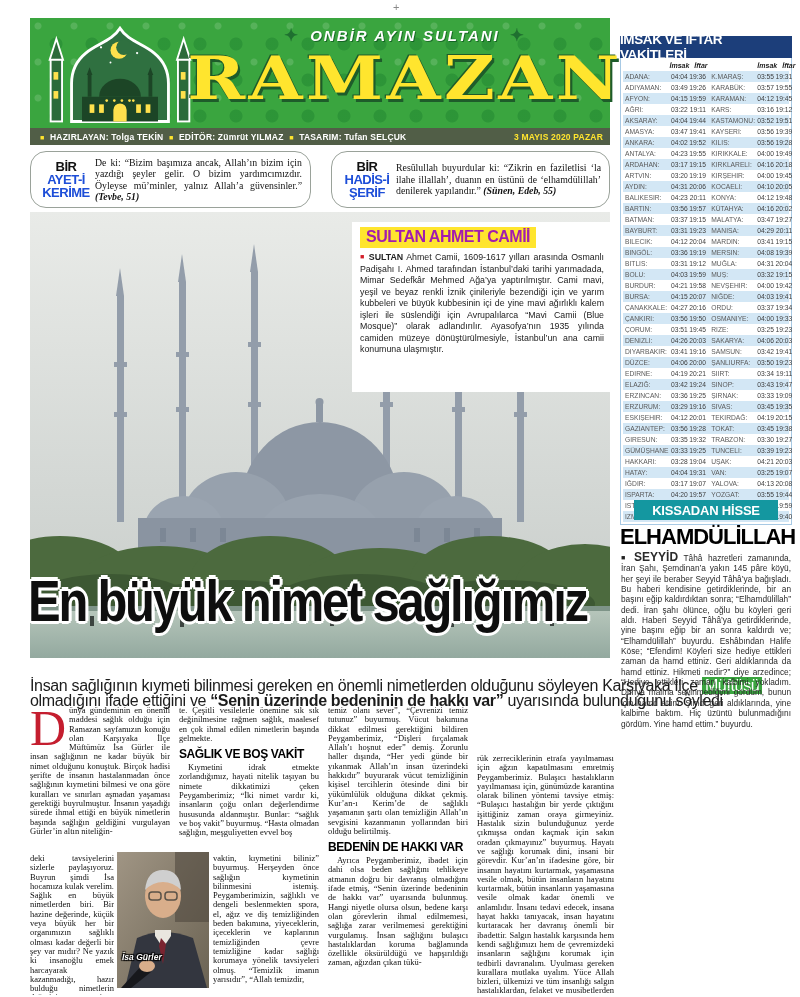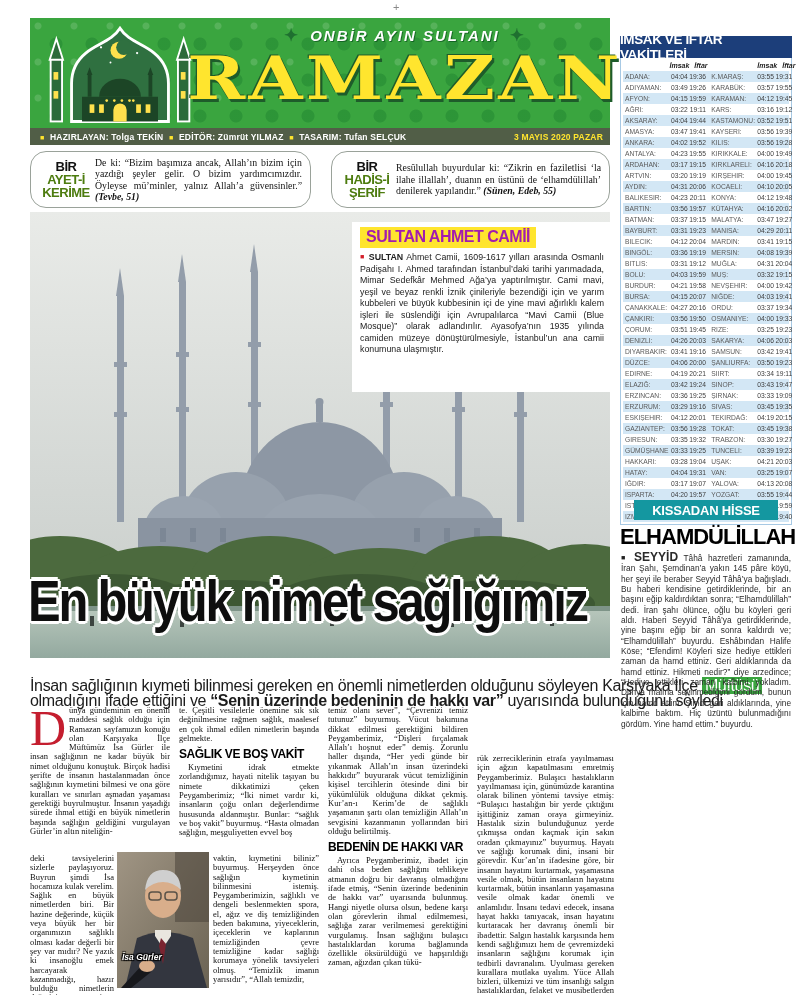--- a/index.html
+++ b/index.html
@@ -35,21 +35,21 @@
   #credits .date { color:#ffe52e; }
 
   
   .quote-box { top:151px; height:57px; background:#fff; border:1.5px solid #9aa29a;
     border-radius:16px; display:flex; align-items:center; padding:4px 8px 4px 6px; }
   #verse-box { left:30px;  width:281px; }
   #hadith-box { left:331px; width:279px; }
   .qb-label { flex:0 0 58px; text-align:center; font-weight:bold; font-size:13px;
     line-height:13px; letter-spacing:-.5px; }
   .qb-label .l1 { color:#111; }
-  .qb-label .l2,.qb-label .l3 { color:#4d7c0f; }
+  .qb-label .l2,.qb-label .l3 { color:#1d4ed8; }
   .qb-text { flex:1; font-family:"Liberation Serif",serif; font-size:9.8px; line-height:11.4px;
     color:#111; text-align:justify; }
   .qb-cite { font-weight:bold; font-style:italic; }
 
   
   #photo { left:30px; top:212px; width:580px; height:446px; overflow:hidden; }
   #photo svg { display:block; width:100%; height:100%; }
 
   
   #mosque-box { left:352px; top:222px; width:260px; height:170px; background:#fff; padding:5px 8px 4px 8px; }

